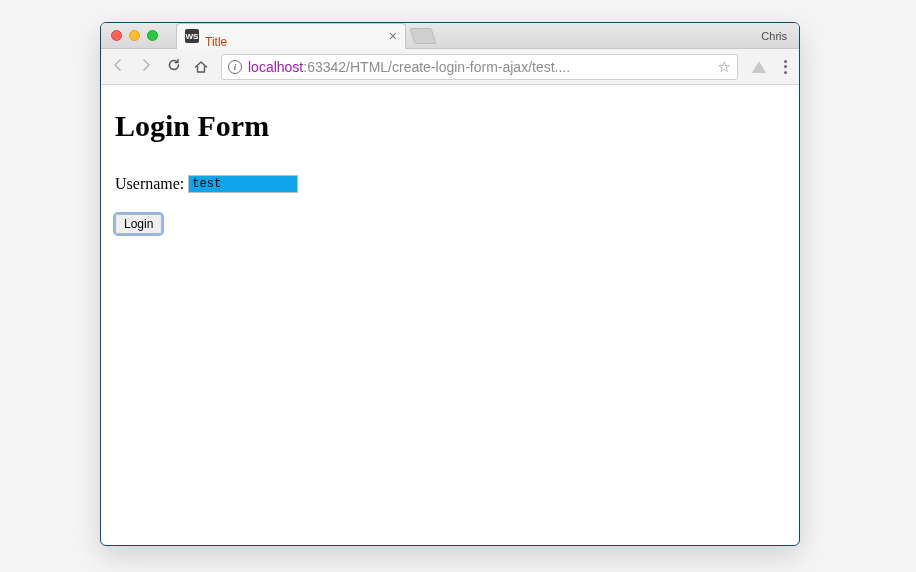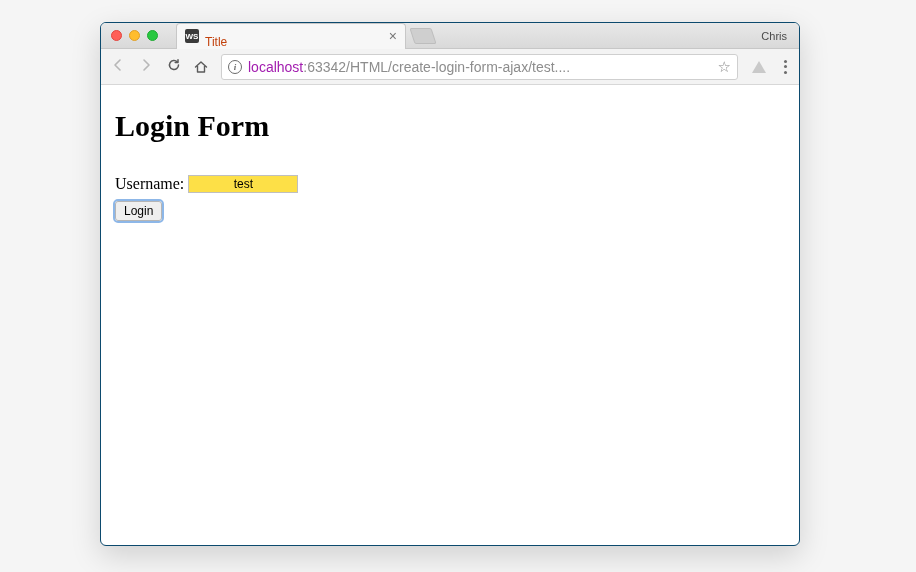--- a/index.html
+++ b/index.html
@@ -164,37 +164,36 @@
   }
   .form-row {
     font-size:16px;
     margin-bottom:2px;
     display:flex;
     align-items:center;
     gap:4px;
   }
   .form-row label { font-family: "Times New Roman", serif; text-align: right; }
   .text-input {
-    font-family: Liberation Sans, sans-serif;
+    font-family: Liberation Mono, monospace;
     font-size:12px;
     border:1px solid #bfbfbf;
-    background:#fde047;
+    background:#0ea5e9;
     padding:1px 3px;
     height:18px;
     width:110px;
-    text-align:center;
   }
   .login-btn {
     font-family: Arial, sans-serif;
     font-size:12px;
     background:#efefef;
     border:1px solid #b5b5b5;
     border-radius:3px;
     padding:2px 8px;
-    margin-top:6px;
+    margin-top:19px;
     outline:2px solid #8db7e8;
     outline-offset:0;
     text-align:center;
   }
 </style>
 </head>
 <body>
 
 <div class="browser-window">
 

